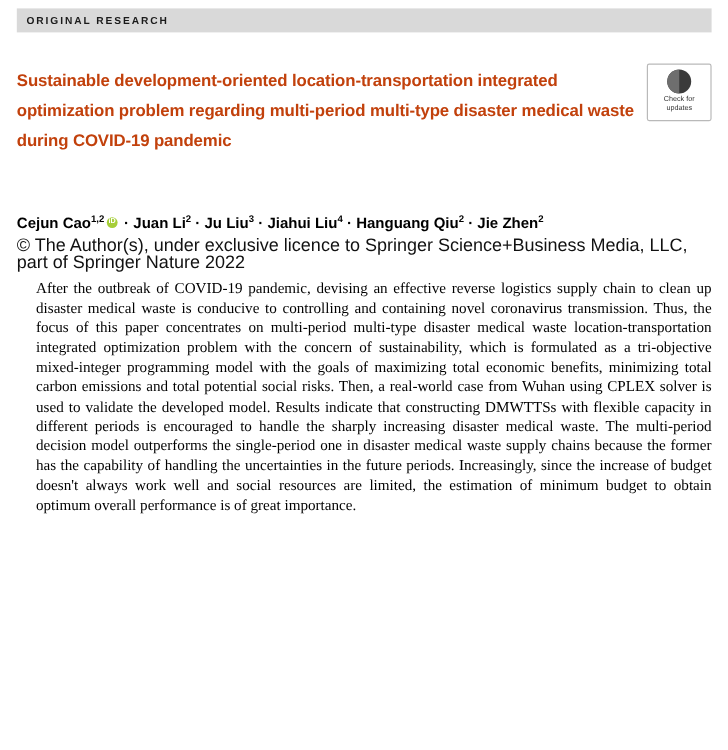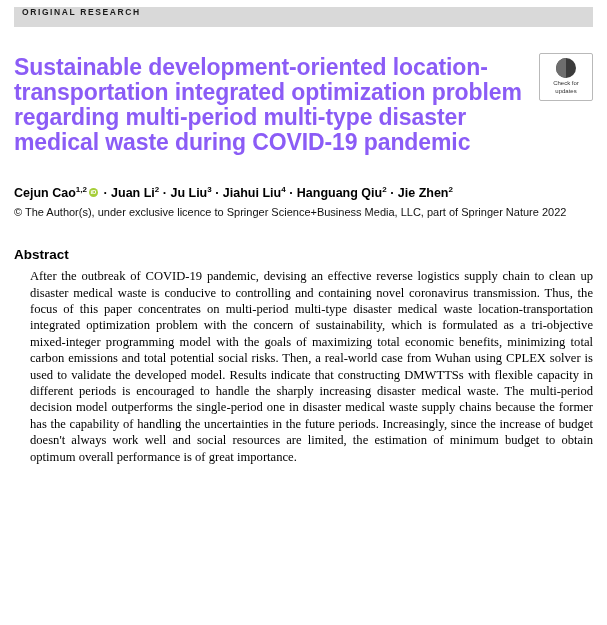--- a/index.html
+++ b/index.html
@@ -35,21 +35,21 @@
   }
   .doi {
     font-size: 9.5px;
     color: #111111;
   }
   .ribbon {
     margin: 7px 14px 0 14px;
     background: #d9d9d9;
     height: 20px;
     display: flex;
-    align-items: flex-start;
+    align-items: center;
     padding-left: 8px;
     box-sizing: border-box;
   }
   .ribbon-text {
     font-family: "Liberation Sans", sans-serif;
     font-size: 8.5px;
     font-weight: bold;
     letter-spacing: 1.6px;
     color: #1a1a1a;
   }
@@ -88,28 +88,28 @@
     font-family: "Liberation Sans", sans-serif;
     font-size: 6px;
     line-height: 7.5px;
     color: #333333;
     text-align: center;
     margin-top: 2px;
   }
   .title {
     margin: 28px 60px 0 14px;
     font-family: "Liberation Sans", sans-serif;
-    font-size: 23px;
+    font-size: 14px;
     line-height: 25px;
     font-weight: bold;
-    color: #8b5cf6;
+    color: #c2410c;
     letter-spacing: -0.1px;
   }
   .authors {
-    margin: 26px 14px 0 14px;
+    margin: 44px 14px 0 14px;
     font-family: "Liberation Sans", sans-serif;
     font-size: 12.5px;
     font-weight: bold;
     color: #000000;
     line-height: 18px;
   }
   .authors sup {
     font-size: 8px;
     font-weight: bold;
     vertical-align: super;
@@ -139,21 +139,21 @@
   .dates {
     margin: 18px 14px 0 14px;
     font-family: "Liberation Sans", sans-serif;
     font-size: 9.5px;
     color: #111111;
     line-height: 14px;
   }
   .copyright {
     margin: 3px 14px 0 14px;
     font-family: "Liberation Sans", sans-serif;
-    font-size: 11px;
+    font-size: 15px;
     color: #111111;
     line-height: 14px;
   }
   .abstract-heading {
     margin: 28px 14px 0 14px;
     font-family: "Liberation Sans", sans-serif;
     font-size: 13.5px;
     font-weight: bold;
     color: #000000;
   }
@@ -196,16 +196,15 @@
     <span>·</span>
     <span>Jiahui Liu</span><sup>4</sup>
     <span>·</span>
     <span>Hanguang Qiu</span><sup>2</sup>
     <span>·</span>
     <span>Jie Zhen</span><sup>2</sup>
   </div>
 
   <div class="copyright">© The Author(s), under exclusive licence to Springer Science+Business Media, LLC, part of Springer Nature 2022</div>
 
-  <div class="abstract-heading">Abstract</div>
   <div class="abstract-body">After the outbreak of COVID-19 pandemic, devising an effective reverse logistics supply chain to clean up disaster medical waste is conducive to controlling and containing novel coronavirus transmission. Thus, the focus of this paper concentrates on multi-period multi-type disaster medical waste location-transportation integrated optimization problem with the concern of sustainability, which is formulated as a tri-objective mixed-integer programming model with the goals of maximizing total economic benefits, minimizing total carbon emissions and total potential social risks. Then, a real-world case from Wuhan using CPLEX solver is used to validate the developed model. Results indicate that constructing DMWTTSs with flexible capacity in different periods is encouraged to handle the sharply increasing disaster medical waste. The multi-period decision model outperforms the single-period one in disaster medical waste supply chains because the former has the capability of handling the uncertainties in the future periods. Increasingly, since the increase of budget doesn't always work well and social resources are limited, the estimation of minimum budget to obtain optimum overall performance is of great importance.</div>
 
 </div>
 
 </body></html>

